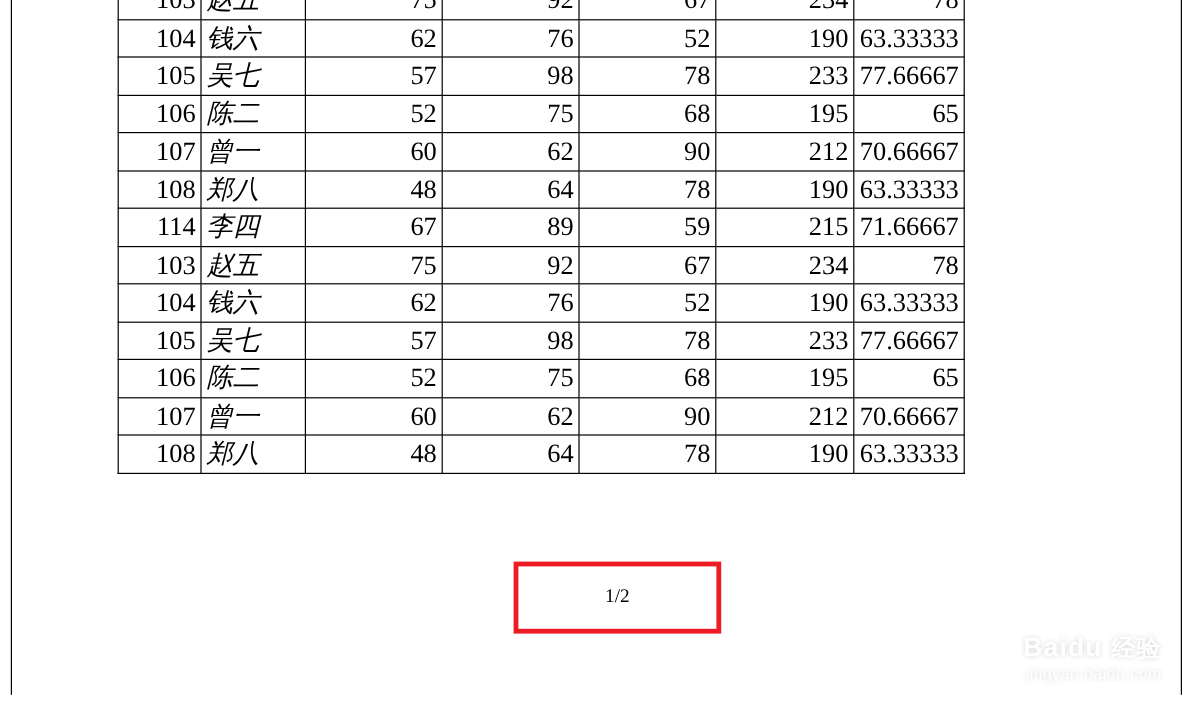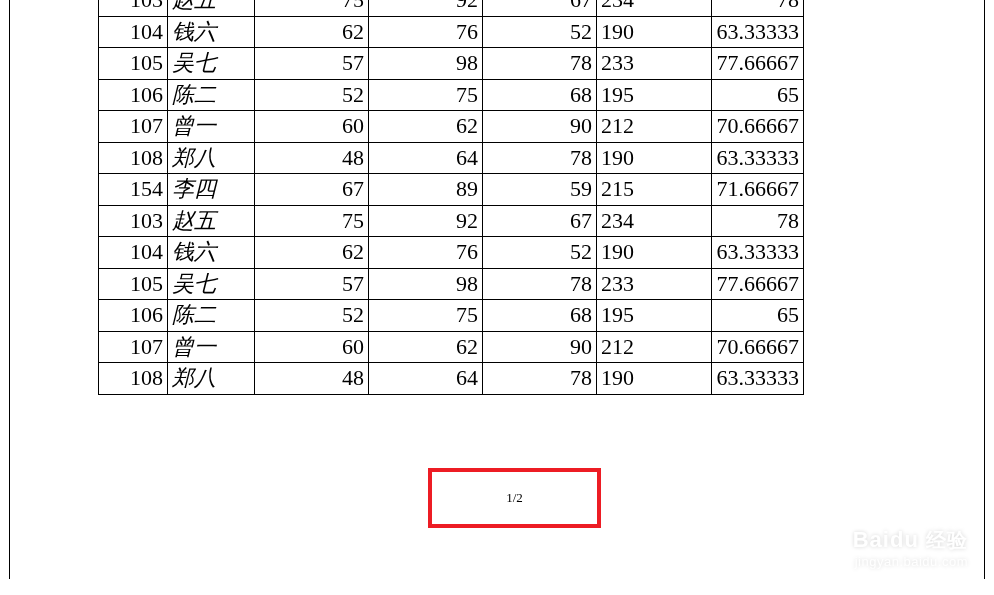--- a/index.html
+++ b/index.html
@@ -35,35 +35,35 @@
       border: 1px solid #000;
       height: 31.5px;
       font-size: 22px;
       line-height: 1;
       padding: 2px 4px 2px 4px;
       vertical-align: middle;
     }
     .col-id { width: 69px; text-align: right; }
     .col-name { width: 87px; text-align: left; font-style: italic; }
     .col-num { width: 114px; text-align: right; }
-    .col-sum { width: 115px; }
+    .col-sum { width: 115px; text-align: right; }
     .col-avg { width: 92px; text-align: right; }
     .page-number-box {
       position: absolute;
       left: 418px;
       top: 484px;
       width: 173px;
       height: 60px;
       border: 4px solid #ED1C24;
       display: flex;
       align-items: center;
       justify-content: center;
     }
     .page-number {
-      font-size: 13px;
+      font-size: 16px;
       font-family: "SimSun", "宋体", serif;
       color: #000;
     }
     .watermark {
       position: absolute;
       right: 16px;
       bottom: 10px;
       opacity: 0.28;
       color: #fff;
       text-shadow: 0 0 4px rgba(0,0,0,0.6);
@@ -140,21 +140,21 @@
           <tr>
             <td class="col-id">108</td>
             <td class="col-name">郑八</td>
             <td class="col-num">48</td>
             <td class="col-num">64</td>
             <td class="col-num">78</td>
             <td class="col-sum">190</td>
             <td class="col-avg">63.33333</td>
           </tr>
           <tr>
-            <td class="col-id">154</td>
+            <td class="col-id">114</td>
             <td class="col-name">李四</td>
             <td class="col-num">67</td>
             <td class="col-num">89</td>
             <td class="col-num">59</td>
             <td class="col-sum">215</td>
             <td class="col-avg">71.66667</td>
           </tr>
           <tr>
             <td class="col-id">103</td>
             <td class="col-name">赵五</td>

